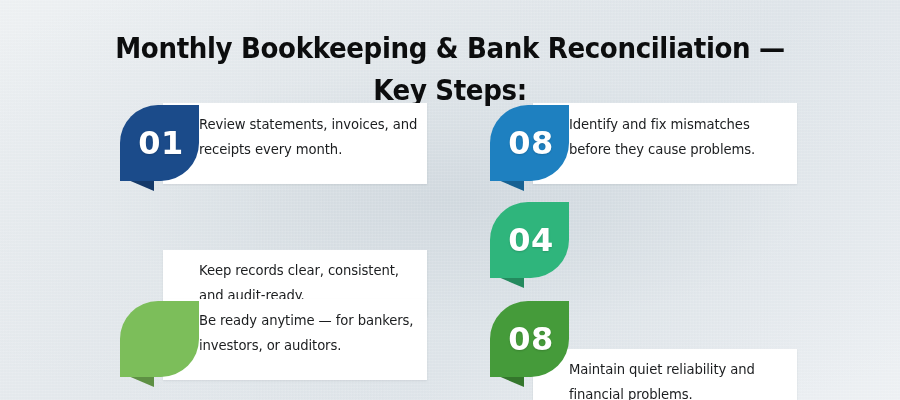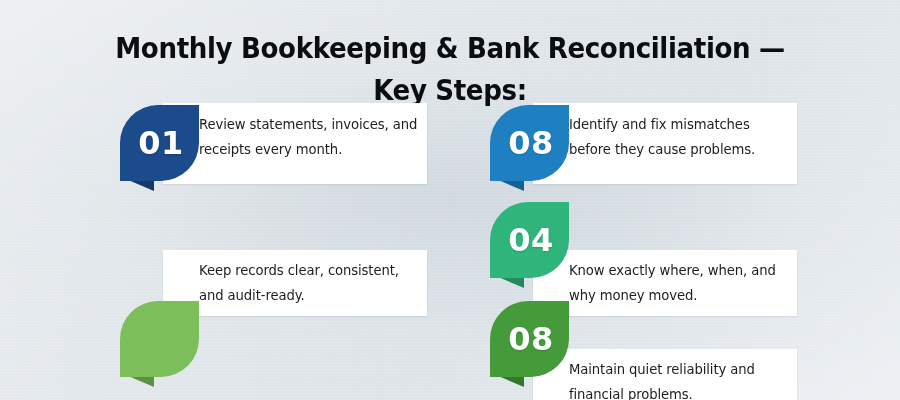--- a/index.html
+++ b/index.html
@@ -191,31 +191,31 @@
           <div class="badge-body" style="background: rgb(30, 128, 192);"></div>
           <div class="badge-num">08</div>
         </div>
       </div>
       <div class="step col-left row-1 lines-2">
         <div class="card">
           <div class="card-text">Keep records clear, consistent, and audit-ready.</div>
         </div>
       </div>
       <div class="step col-right row-1 lines-2">
-        <div class="card">
-          <div class="card-text">Know exactly where, when, and why money moved.</div>
-        </div>
         <div class="badge-wrap">
           <div class="badge-tail" style="background: rgb(47, 181, 124);"></div>
           <div class="badge-fold" style="background: rgb(47, 181, 124);"></div>
           <div class="badge-body" style="background: rgb(47, 181, 124);"></div>
           <div class="badge-num">04</div>
         </div>
       </div>
       <div class="step col-left row-2 lines-3">
+        <div class="card">
+          <div class="card-text">Be ready anytime — for bankers, investors, or auditors.</div>
+        </div>
         <div class="badge-wrap">
           <div class="badge-tail" style="background: rgb(124, 190, 90);"></div>
           <div class="badge-fold" style="background: rgb(124, 190, 90);"></div>
           <div class="badge-body" style="background: rgb(124, 190, 90);"></div>
         </div>
       </div>
       <div class="step col-right row-2 lines-2">
         <div class="card">
           <div class="card-text">Maintain quiet reliability and financial problems.</div>
         </div>

